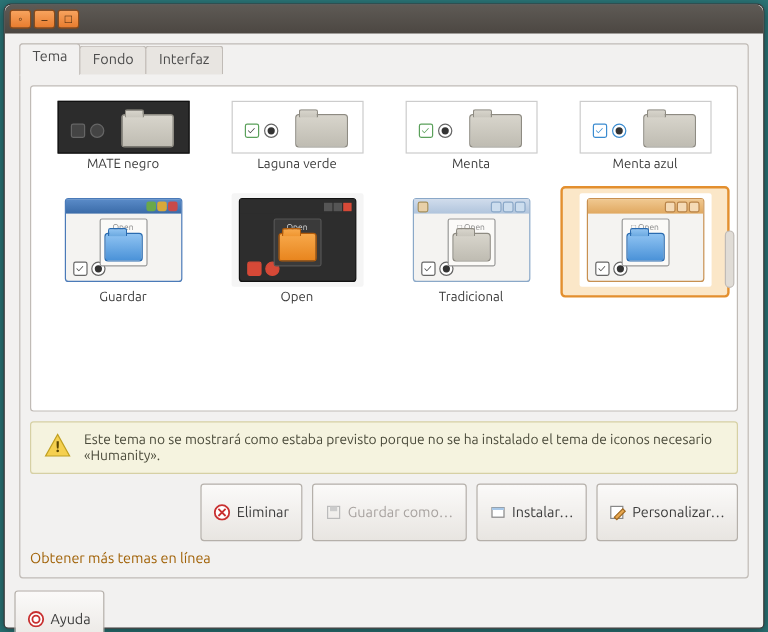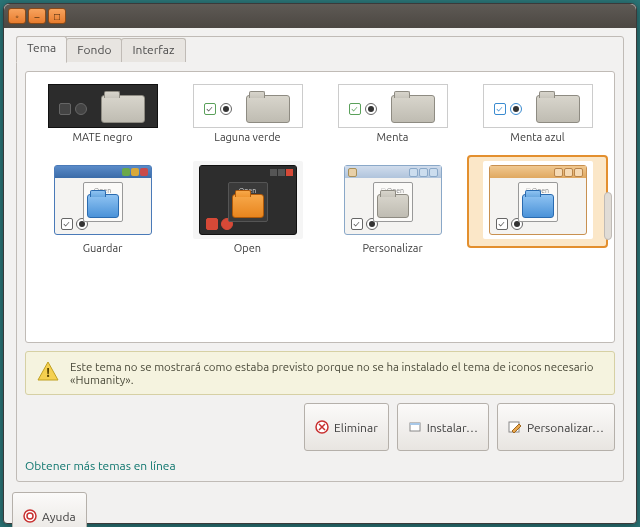--- a/index.html
+++ b/index.html
@@ -91,21 +91,21 @@
 
 .button-row { display:flex; gap:8px; justify-content:flex-end; margin-top:8px; }
 .btn {
   padding: 16px 10px; font-size: 12px; color:#3c3c3c;
   background: linear-gradient(#fbfaf9,#e8e5e1); border:1px solid #b5b0aa; border-radius:3px;
   display:flex; align-items:center; gap:5px; cursor:pointer; min-height:26px;
 }
 .btn.disabled { color:#a8a3a0; cursor:default; }
 .btn .icn { width:14px;height:14px; display:flex;align-items:center;justify-content:center;}
 
-.link { color:#0f766e; font-size:12px; cursor:pointer; margin-top:8px; display:inline-block;}
+.link { color:#a16207; font-size:12px; cursor:pointer; margin-top:8px; display:inline-block;}
 
 .footer { display:flex; justify-content:space-between; padding: 0 8px 4px 8px; }
 </style>
 </head>
 <body>
 
 <div class="window">
   <div class="titlebar">
     <div class="tb-buttons">
       <div class="tb-btn">◦</div>
@@ -226,21 +226,21 @@
                         <div class="check on"></div>
                         <div class="radio on"></div>
                       </div>
                     <div style="border:1px solid #999;padding:3px;background:#fbfaf8;border-radius:2px;position:relative;top:-4px;">
                        <div style="font-size:7px;color:#888;">□ Open</div>
                       <div class="folder" style="width:32px;height:24px;"></div>
                     </div>
                   </div>
                 </div>
               </div>
-              <div class="theme-label">Personalizar</div>
+              <div class="theme-label">Tradicional</div>
             </div>
             <div class="theme-item selected">
               <div class="thumb" style="background:#fff;">
                 <div class="mini-window" style="border-color:#c89050;">
                   <div class="mw-title" style="background:linear-gradient(#f0c890,#e0a860);">
                     <div class="dot" style="background:#f5dab5;width:9px;height:9px;border:1px solid #b8844a;border-radius:2px;"></div>
                     <div class="dot" style="background:#f5dab5;width:9px;height:9px;border:1px solid #b8844a;border-radius:2px;"></div>
                     <div class="dot" style="background:#f5dab5;width:9px;height:9px;border:1px solid #b8844a;border-radius:2px;"></div>
                   </div>
                   <div class="mw-body">
@@ -272,20 +272,29 @@
 
         <div class="button-row">
           <div class="btn">
             <span class="icn">
                 <svg viewBox="0 0 14 14">
                   <circle cx="7" cy="7" r="6" fill="#fff" stroke="#c83030" stroke-width="1.5"></circle>
                   <path d="M4 4 L10 10 M10 4 L4 10" stroke="#c83030" stroke-width="1.5"></path>
                 </svg>
               </span>
             <span>Eliminar</span>
+          </div>
+          <div class="btn disabled">
+            <span class="icn">
+                <svg viewBox="0 0 14 14">
+                  <rect x="2" y="2" width="10" height="10" fill="none" stroke="#bbb" stroke-width="1"></rect>
+                  <rect x="4" y="2" width="6" height="4" fill="#ccc"></rect>
+                </svg>
+              </span>
+            <span>Guardar como…</span>
           </div>
           <div class="btn">
             <span class="icn">
                 <svg viewBox="0 0 14 14">
                   <rect x="2" y="3" width="10" height="8" fill="#fff" stroke="#888"></rect>
                   <rect x="2" y="3" width="10" height="2" fill="#a8c8e8"></rect>
                 </svg>
               </span>
             <span>Instalar…</span>
           </div>

